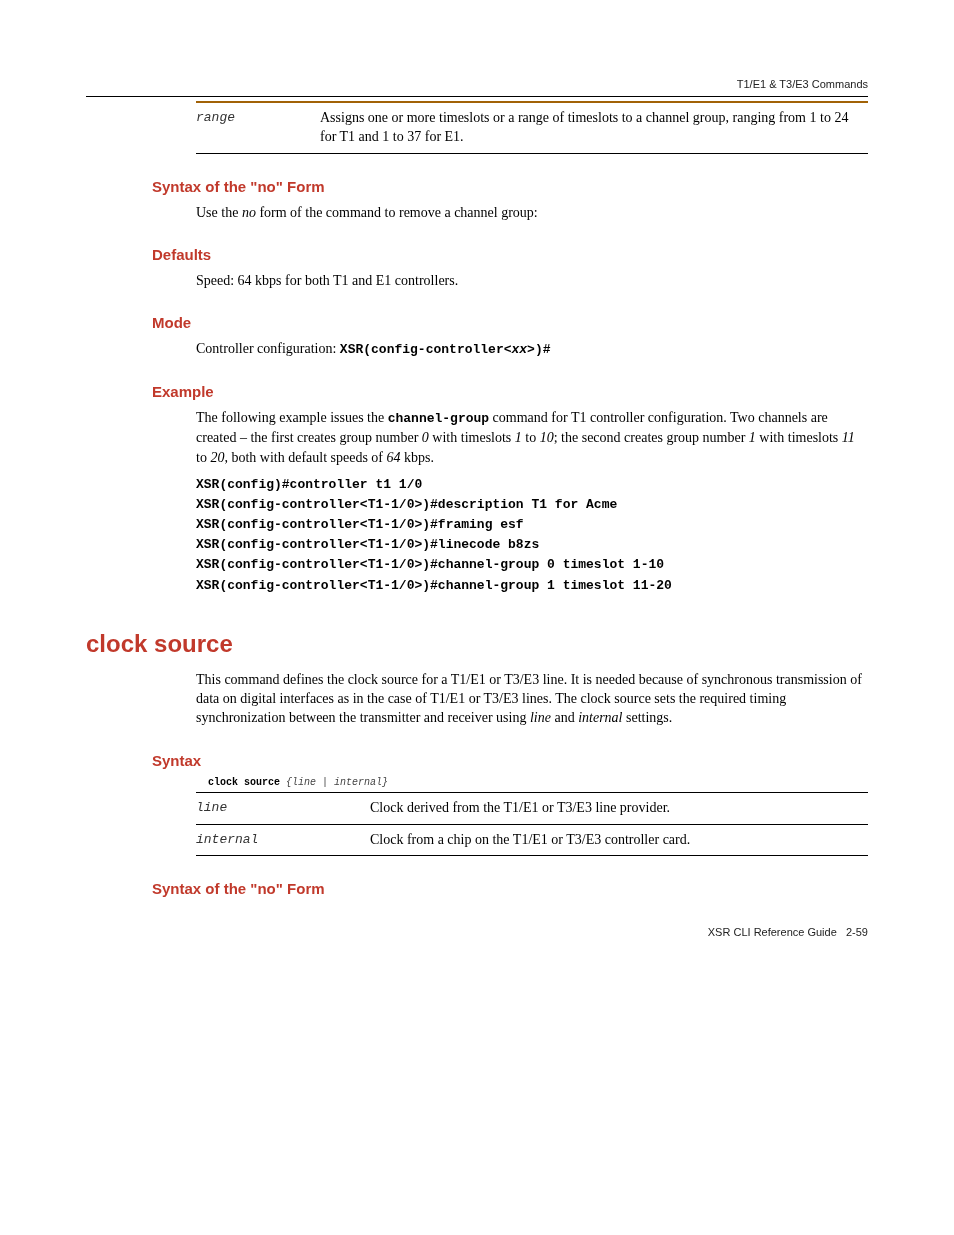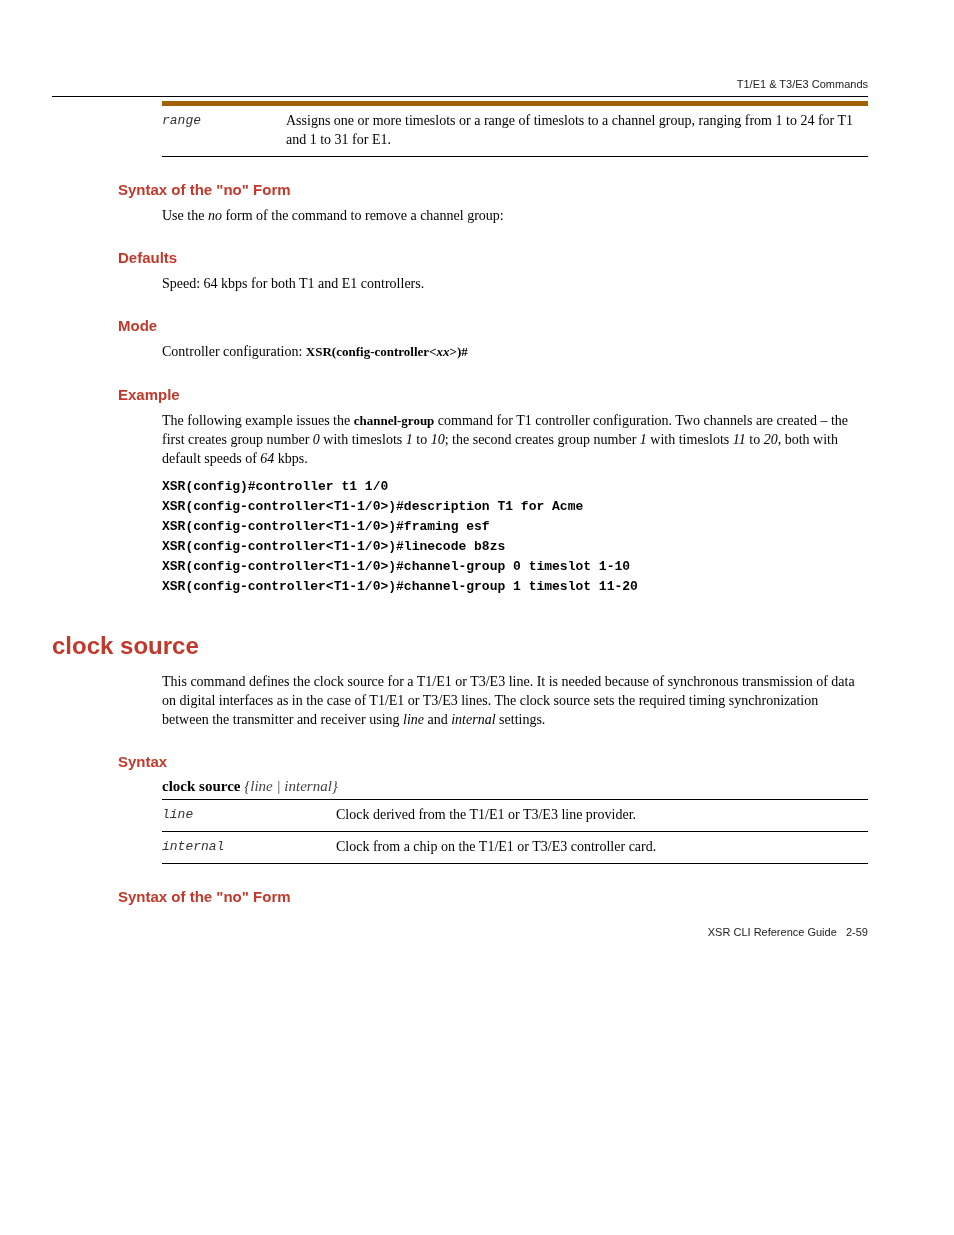--- a/index.html
+++ b/index.html
@@ -7,21 +7,21 @@
     padding: 0;
     font-family: "Book Antiqua", Palatino, "Palatino Linotype", serif;
     font-size: 14px;
     color: #000;
     background: #fff;
   }
   .page {
     width: 954px;
     height: 990px;
     box-sizing: border-box;
-    padding: 78px 86px 40px 52px;
+    padding: 78px 86px 40px 86px;
     position: relative;
   }
   .running-head {
     text-align: right;
     font-family: Arial, Helvetica, sans-serif;
     font-size: 11px;
     color: #222;
     margin-bottom: 6px;
   }
   .top-rule {
@@ -31,21 +31,21 @@
   }
   .content {
     margin-left: 110px;
   }
   .tbl {
     width: 100%;
     border-collapse: collapse;
     margin: 0 0 12px 0;
   }
   .tbl tr td {
-    border-top: 5px solid #a16207;
+    border-top: 2px solid #a16207;
     padding: 6px 4px 6px 0;
     vertical-align: top;
     line-height: 1.35;
   }
   .tbl tr:last-child td {
     border-bottom: 1px solid #000;
   }
   .tbl td.param {
     width: 120px;
     font-family: "Courier New", monospace;
@@ -86,40 +86,40 @@
     font-weight: bold;
     font-size: 24px;
     color: #C1392B;
     margin: 34px 0 12px -110px;
   }
   .para {
     line-height: 1.38;
     margin: 0 0 8px 0;
   }
   .mono {
-    font-family: Liberation Serif, serif;
+    font-family: Liberation Mono, monospace;
     font-size: 13px;
     font-weight: bold;
   }
   .codeblock {
     font-family: "Courier New", monospace;
     font-size: 13px;
     font-weight: bold;
     white-space: pre;
     line-height: 1.55;
     margin: 6px 0 6px 0;
   }
   .codeblock .arg {
     font-style: italic;
     font-weight: bold;
   }
   .syntaxline {
-    font-family: Liberation Serif, serif;
-    font-size: 15px;
-    margin: 4px 0 2px 0;
+    font-family: Liberation Mono, monospace;
+    font-size: 10px;
+    margin: 4px 0 2px 12px;
   }
   .syntaxline .kw { font-weight: bold; }
   .syntaxline .arg { font-style: italic; color: #444; }
   .footer {
     position: absolute;
     bottom: 52px;
     right: 86px;
     font-family: Arial, Helvetica, sans-serif;
     font-size: 11px;
     color: #222;
@@ -133,21 +133,21 @@
 
   <div class="running-head">T1/E1 &amp; T3/E3 Commands</div>
   <hr class="top-rule">
 
   <div class="content">
 
     <table class="tbl">
       <tbody>
           <tr>
         <td class="param">range</td>
-        <td>Assigns one or more timeslots or a range of timeslots to a channel group, ranging from 1 to 24 for T1 and 1 to 31 for E1.</td>
+        <td>Assigns one or more timeslots or a range of timeslots to a channel group, ranging from 1 to 24 for T1 and 1 to 37 for E1.</td>
       </tr>
     </tbody>
       </table>
 
     <div class="h2">Syntax of the "no" Form</div>
     <p class="para">
       <span>Use the </span><em>no</em><span> form of the command to remove a channel group:</span>
     </p>
 
     <div class="h2">Defaults</div>

